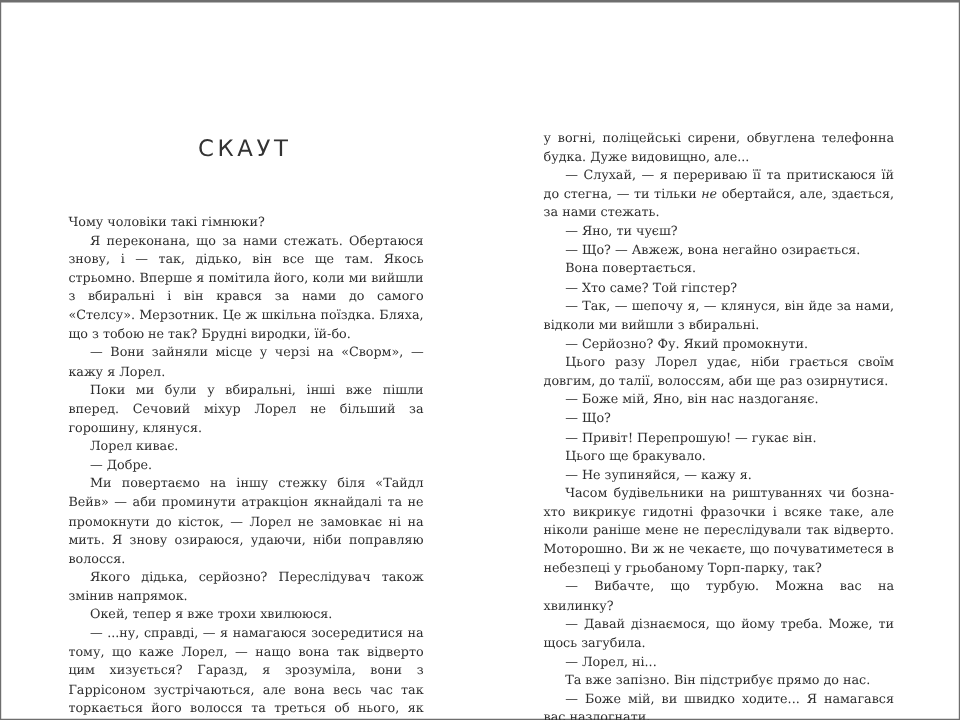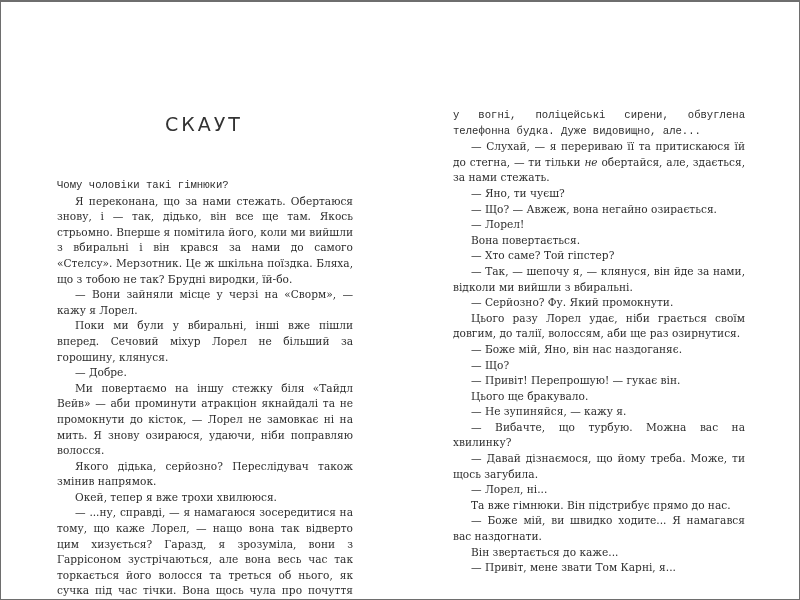--- a/index.html
+++ b/index.html
@@ -24,71 +24,72 @@
     font-family: "DejaVu Sans", "Liberation Sans", sans-serif;
     font-size: 19px; letter-spacing: 3px; color: #333;
   }
   .body-text {
     position: absolute; font-size: 10.6px; line-height: 15.6px;
     text-align: justify; color: #2e2e2e;
   }
   .page-left .body-text { left: 56px; width: 296px; top: 129px; }
   .page-right .body-text { left: 52px; width: 292px; top: 59px; }
   .body-text p { margin: 0; text-indent: 18px; }
-  .body-text p.noindent { text-indent: 0; font-family: Liberation Mono, monospace; }
+  .body-text p.noindent { text-indent: 0; }
   .page-number {
     position: absolute; top: 555px; font-size: 10px; color: #333;
     width: 40px; text-align: center;
   }
   .page-left .page-number { left: 186px; }
   .page-right .page-number { left: 178px; }
   em { font-style: italic; }
 </style>
 </head>
 <body>
 
 <div class="spread">
   <div class="page page-left">
     <div class="chapter-title">СКАУТ</div>
     <div class="body-text">
       <p class="noindent">Чому чоловіки такі гімнюки?</p>
       <p>Я переконана, що за нами стежать. Обертаюся знову, і — так, дідько, він все ще там. Якось стрьомно. Вперше я помітила його, коли ми вийшли з вбиральні і він крався за нами до самого «Стелсу». Мерзотник. Це ж шкільна поїздка. Бляха, що з тобою не так? Брудні виродки, їй-бо.</p>
       <p>— Вони зайняли місце у черзі на «Сворм», — кажу я Лорел.</p>
       <p>Поки ми були у вбиральні, інші вже пішли вперед. Сечовий міхур Лорел не більший за горошину, клянуся.</p>
+      <p>Лорел киває.</p>
       <p>— Добре.</p>
       <p>Ми повертаємо на іншу стежку біля «Тайдл Вейв» — аби проминути атракціон якнайдалі та не промокнути до кісток, — Лорел не замовкає ні на мить. Я знову озираюся, удаючи, ніби поправляю волосся.</p>
       <p>Якого дідька, серйозно? Переслідувач також змінив напрямок.</p>
       <p>Окей, тепер я вже трохи хвилююся.</p>
       <p>— ...ну, справді, — я намагаюся зосередитися на тому, що каже Лорел, — нащо вона так відверто цим хизується? Гаразд, я зрозуміла, вони з Гаррісоном зустрічаються, але вона весь час так торкається його волосся та треться об нього, як сучка під час тічки. Вона щось чула про почуття власної гідності?</p>
 
     </div>
     <div class="page-number">12</div>
   </div>
 
   <div class="page page-right">
     <div class="body-text">
       <p class="noindent">у вогні, поліцейські сирени, обвуглена телефонна будка. Дуже видовищно, але...</p>
       <p>— Слухай, — я перериваю її та притискаюся їй до стегна, — ти тільки <em>не</em> обертайся, але, здається, за нами стежать.</p>
       <p>— Яно, ти чуєш?</p>
       <p>— Що? — Авжеж, вона негайно озирається.</p>
-      <p>— Лорел!</p>
       <p>Вона повертається.</p>
       <p>— Хто саме? Той гіпстер?</p>
       <p>— Так, — шепочу я, — клянуся, він йде за нами, відколи ми вийшли з вбиральні.</p>
       <p>— Серйозно? Фу. Який промокнути.</p>
       <p>Цього разу Лорел удає, ніби грається своїм довгим, до талії, волоссям, аби ще раз озирнутися.</p>
       <p>— Боже мій, Яно, він нас наздоганяє.</p>
       <p>— Що?</p>
       <p>— Привіт! Перепрошую! — гукає він.</p>
       <p>Цього ще бракувало.</p>
       <p>— Не зупиняйся, — кажу я.</p>
+      <p>Часом будівельники на риштуваннях чи бозна-хто викрикує гидотні фразочки і всяке таке, але ніколи раніше мене не переслідували так відверто. Моторошно. Ви ж не чекаєте, що почуватиметеся в небезпеці у грьобаному Торп-парку, так?</p>
       <p>— Вибачте, що турбую. Можна вас на хвилинку?</p>
       <p>— Давай дізнаємося, що йому треба. Може, ти щось загубила.</p>
       <p>— Лорел, ні...</p>
-      <p>Та вже гімнюки. Він підстрибує прямо до нас.</p>
+      <p>Та вже запізно. Він підстрибує прямо до нас.</p>
       <p>— Боже мій, ви швидко ходите... Я намагався вас наздогнати.</p>
       <p>Він звертається до каже...</p>
       <p>— Привіт, мене звати Том Карні, я...</p>
 
     </div>
     <div class="page-number">13</div>
   </div>
 </div>
 
 </body></html>

